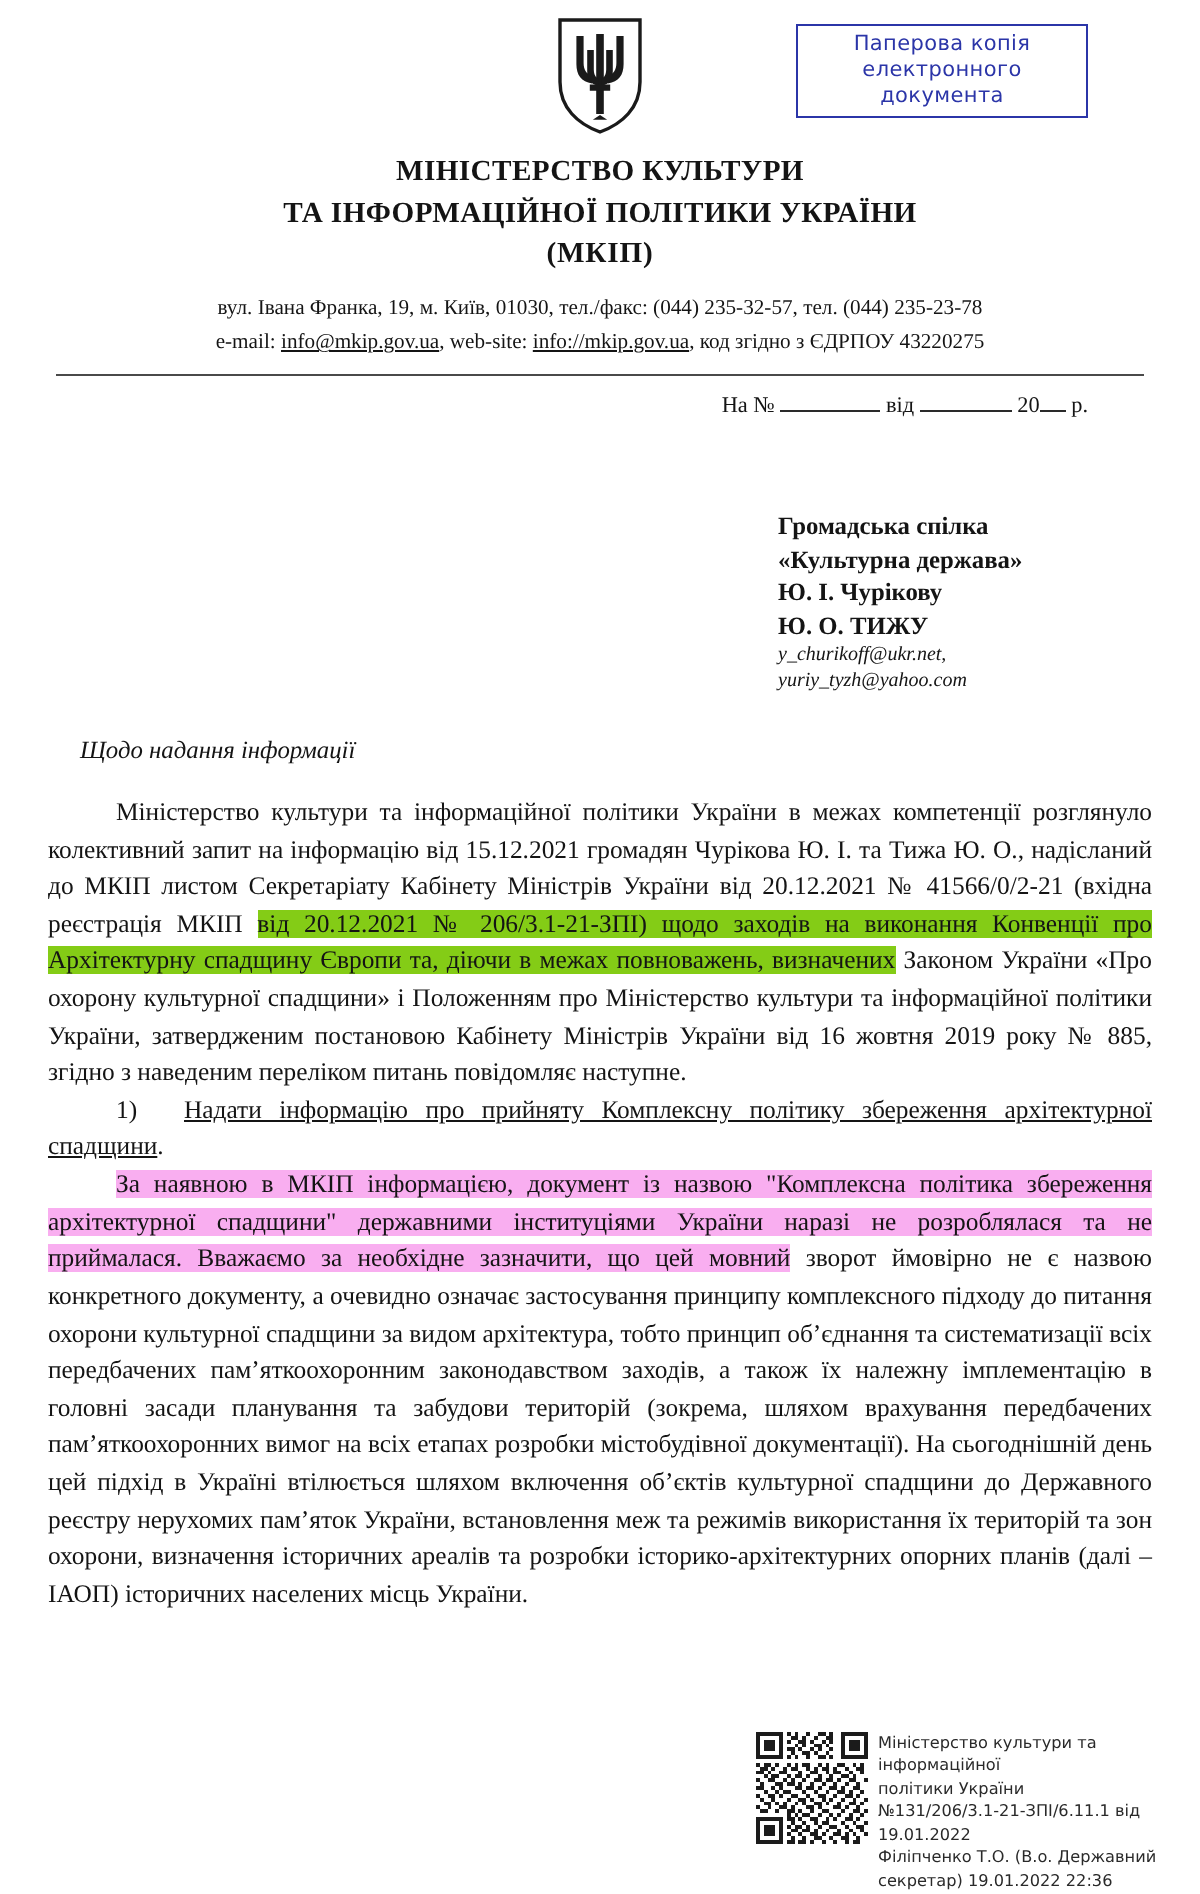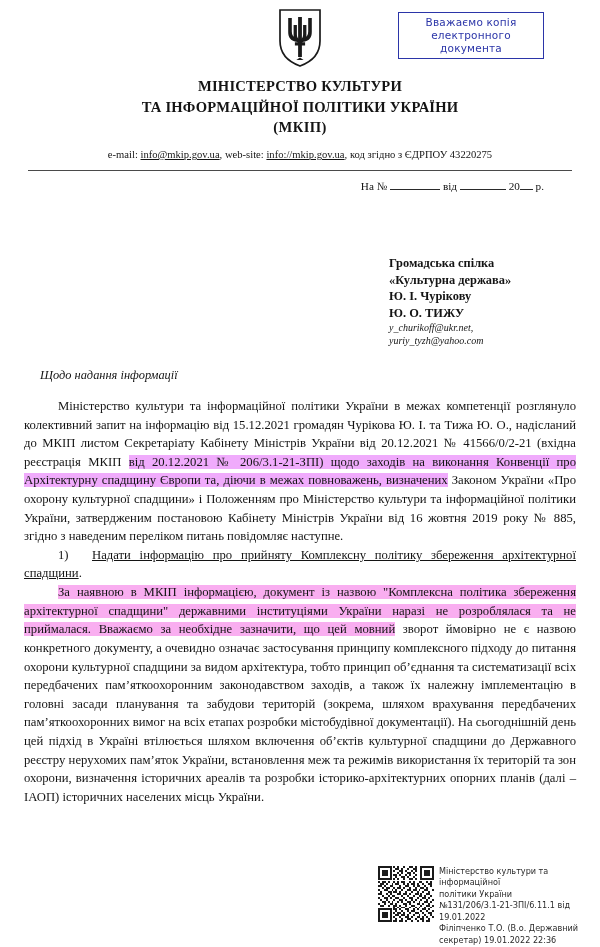--- a/index.html
+++ b/index.html
@@ -132,21 +132,21 @@
     width: 552px;
     font-size: 12.7px;
     line-height: 1.465;
     text-align: justify;
     text-justify: inter-word;
   }
   .body p { margin: 0; }
   .body p.indent { text-indent: 34px; }
 
   .hl-yellow {
-    background: #f0abfc;
+    background: #84cc16;
     box-decoration-break: clone;
     -webkit-box-decoration-break: clone;
   }
   .hl-pink {
     background: #f9aef0;
     box-decoration-break: clone;
     -webkit-box-decoration-break: clone;
   }
 
   .item-row {
@@ -180,21 +180,21 @@
     color: #2a2a2a;
   }
   .sig-text div { white-space: normal; }
 </style>
 </head>
 <body>
 
 <div class="page">
 
   <div class="paper-stamp">
-    <div>Вважаємо копія</div>
+    <div>Паперова копія</div>
     <div>електронного</div>
     <div>документа</div>
   </div>
 
   <div class="emblem">
     <svg viewBox="0 0 46 60" width="46" height="60" aria-hidden="true">
       <path d="M3 2 H43 V33 C43 46 34 54 23 58 C12 54 3 46 3 33 Z" fill="#ffffff" stroke="#1a1a1a" stroke-width="1.7"></path>
       <g fill="#1a1a1a">
         <rect x="21.1" y="9" width="3.8" height="40"></rect>
         <path d="M11.2 10 h3.6 v13.5 c0 3.6 1.6 5.6 4.2 6.3 v3.9 c-5.3-0.8-7.8-4.2-7.8-9.6 Z"></path>
@@ -207,20 +207,21 @@
     </svg>
   </div>
 
   <div class="org-title">
     <div>МІНІСТЕРСТВО КУЛЬТУРИ</div>
     <div>ТА ІНФОРМАЦІЙНОЇ ПОЛІТИКИ УКРАЇНИ</div>
     <div class="abbr">(МКІП)</div>
   </div>
 
   <div class="contacts">
+    <div>вул. Івана Франка, 19, м. Київ, 01030, тел./факс: (044) 235-32-57, тел. (044) 235-23-78</div>
     <div>
       <span>e-mail:</span>
       <span class="lnk">info@mkip.gov.ua</span><span>,  web-site:</span>
       <span class="lnk">info://mkip.gov.ua</span><span>, код згідно з ЄДРПОУ 43220275</span>
     </div>
   </div>
 
   <hr class="rule">
 
   <div class="ref-row">

